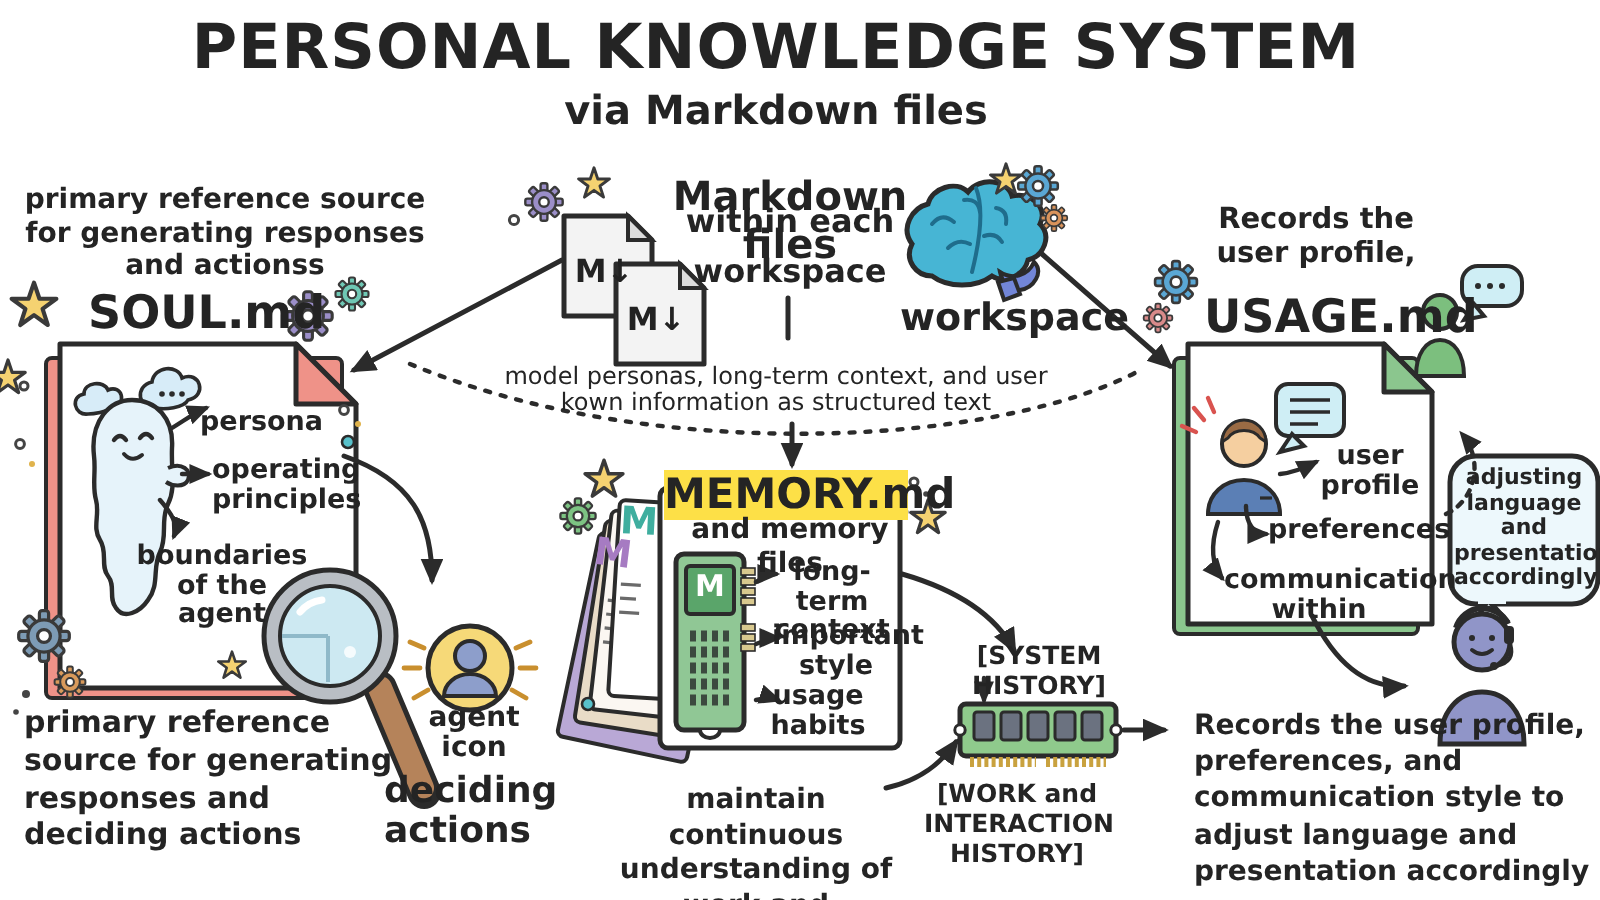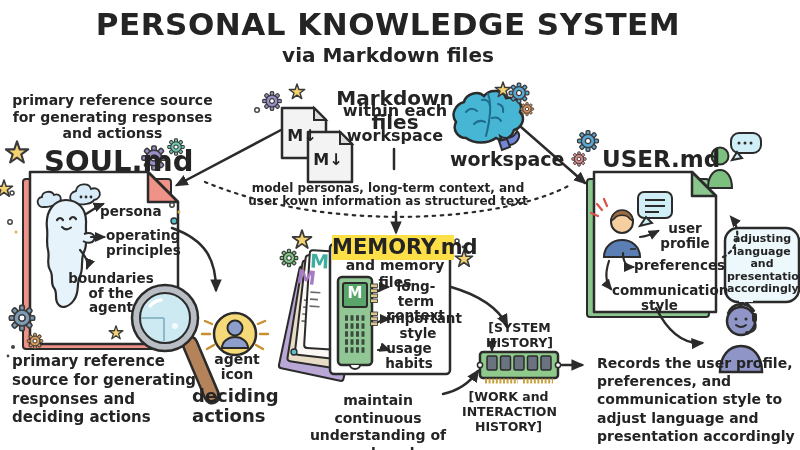--- a/index.html
+++ b/index.html
@@ -5,33 +5,33 @@
   html,body{margin:0;padding:0;background:#fff}
   #stage{position:relative;width:800px;height:450px;background:#fff;overflow:hidden;
          font-family:"DejaVu Sans",sans-serif;color:#222}
   #art{position:absolute;left:0;top:0}
   .t{position:absolute;color:#242424;line-height:1.2}
   .c{text-align:center}
   .b7{font-weight:700}.b8{font-weight:800}
   .title{left:-12px;top:6px;width:800px;font-size:31px;letter-spacing:.5px}
   .subtitle{left:-12px;top:43px;width:800px;font-size:20px}
   .soul-cap-top{left:10px;top:92px;width:205px;font-size:14px;line-height:1.18}
-  .soul-head{left:44px;top:144px;width:100px;font-size:29px}
+  .soul-head{left:44px;top:144px;width:100px;font-size:23px}
   .lab{font-size:13.5px;line-height:1.08;font-weight:700}
   .persona{left:100px;top:204px;width:60px}
   .operating{left:106px;top:228px;width:66px}
   .boundaries{left:66px;top:271px;width:90px}
   .soul-cap-bot{left:12px;top:352px;width:185px;font-size:15px;line-height:1.25;font-weight:700}
   .agent-lab{left:212px;top:352px;width:50px;font-size:14px;line-height:1.1;font-weight:700}
   .agent-act{left:192px;top:386px;width:62px;font-size:18px;line-height:1.1;font-weight:700}
   .hub1{left:320px;top:86px;width:150px;font-size:20px}
   .hub2{left:320px;top:101px;width:150px;font-size:16px}
   .hub3{left:320px;top:126px;width:150px;font-size:16px}
   .ws-lab{left:450px;top:148px;width:110px;font-size:19px}
-  .note{left:238px;top:182px;width:300px;font-size:12px;line-height:1.12;font-weight:700}
+  .note{left:238px;top:182px;width:300px;font-size:12px;line-height:1.12;font-weight:400}
   .mem-head{left:332px;top:235px;width:122px;font-size:21px;background:#fde047}
   .mem-sub{left:340px;top:257px;width:110px;font-size:14px;font-weight:700}
   .lt{left:384px;top:279px;width:64px}
   .ie{left:386px;top:311px;width:64px}
   .uh{left:384px;top:341px;width:50px}
   .mem-cap{left:302px;top:392px;width:152px;font-size:14px;line-height:1.25;font-weight:700}
   .usage{left:462px;top:320px;width:115px;font-size:12.5px;font-weight:700}
   .workhist{left:462px;top:390px;width:93px;font-size:12.5px;line-height:1.18;font-weight:700}
   .user-cap-top{left:598px;top:102px;width:120px;font-size:14.5px;font-weight:700}
   .user-head{left:602px;top:146px;width:104px;font-size:23px}
@@ -319,20 +319,21 @@
   <div class="mletter m-purple">M</div>
   <div class="mletter m-teal">M</div>
   <div class="t chip-m">M</div>
   <div class="t c lab lt">long-term context</div>
   <div class="t c lab ie">important style</div>
   <div class="t c lab uh">usage habits</div>
   <div class="t c mem-cap">maintain continuous understanding of work and interaction history</div>
   <div class="t c usage">[SYSTEM HISTORY]</div>
   <div class="t c workhist">[WORK and INTERACTION HISTORY]</div>
 
-  <div class="t c b8 user-head">USER.md</div>
+  <div class="t c user-cap-top">Records the user profile,</div>
+  <div class="t c b8 user-head">USAGE.md</div>
   <div class="t c lab uprof">user profile</div>
   <div class="t lab upref">preferences</div>
-  <div class="t c lab ustyle">communication style</div>
+  <div class="t c lab ustyle">communication within</div>
   <div class="t c bubble-txt">adjusting language and presentation accordingly</div>
   <div class="t user-cap-bot">Records the user profile, preferences, and communication style to adjust language and presentation accordingly</div>
 
 </div>
 
 </body></html>

